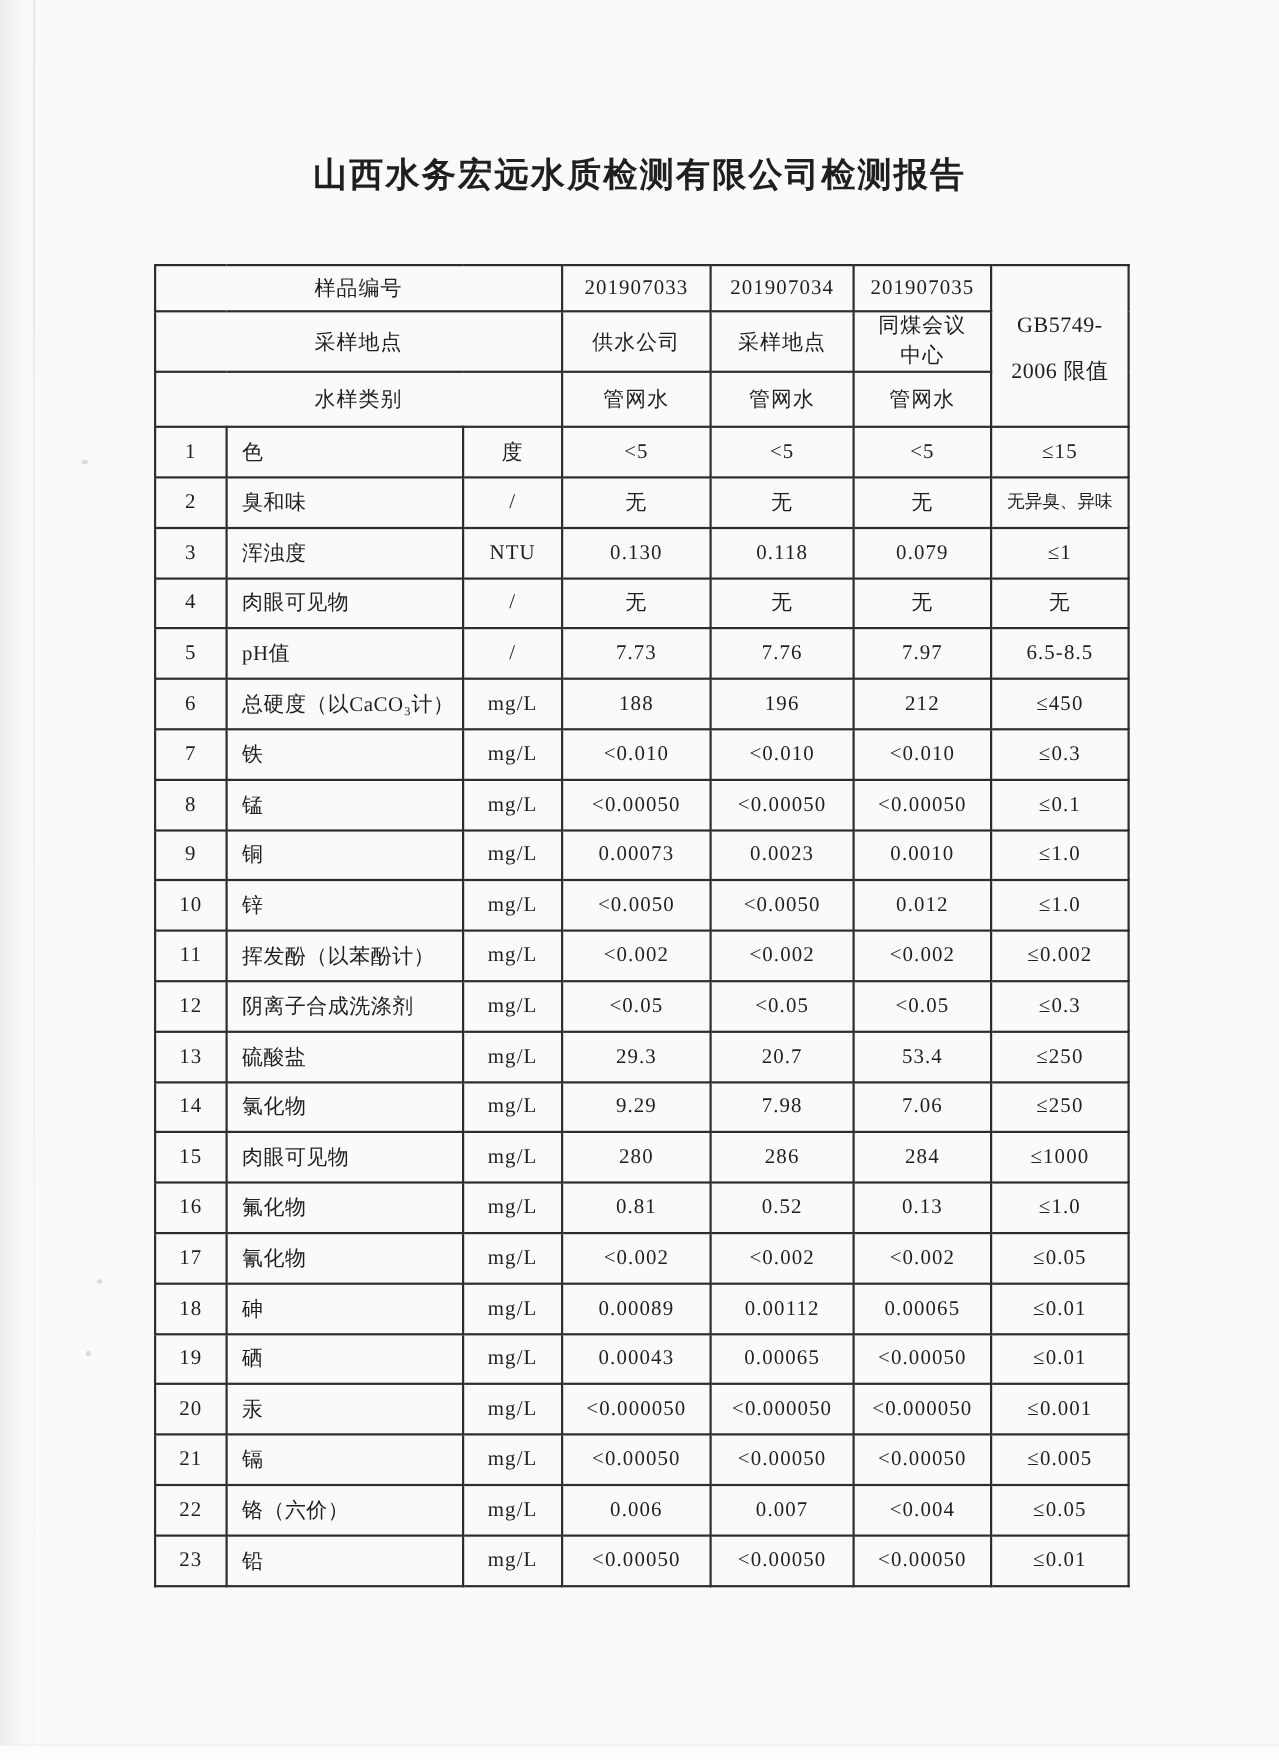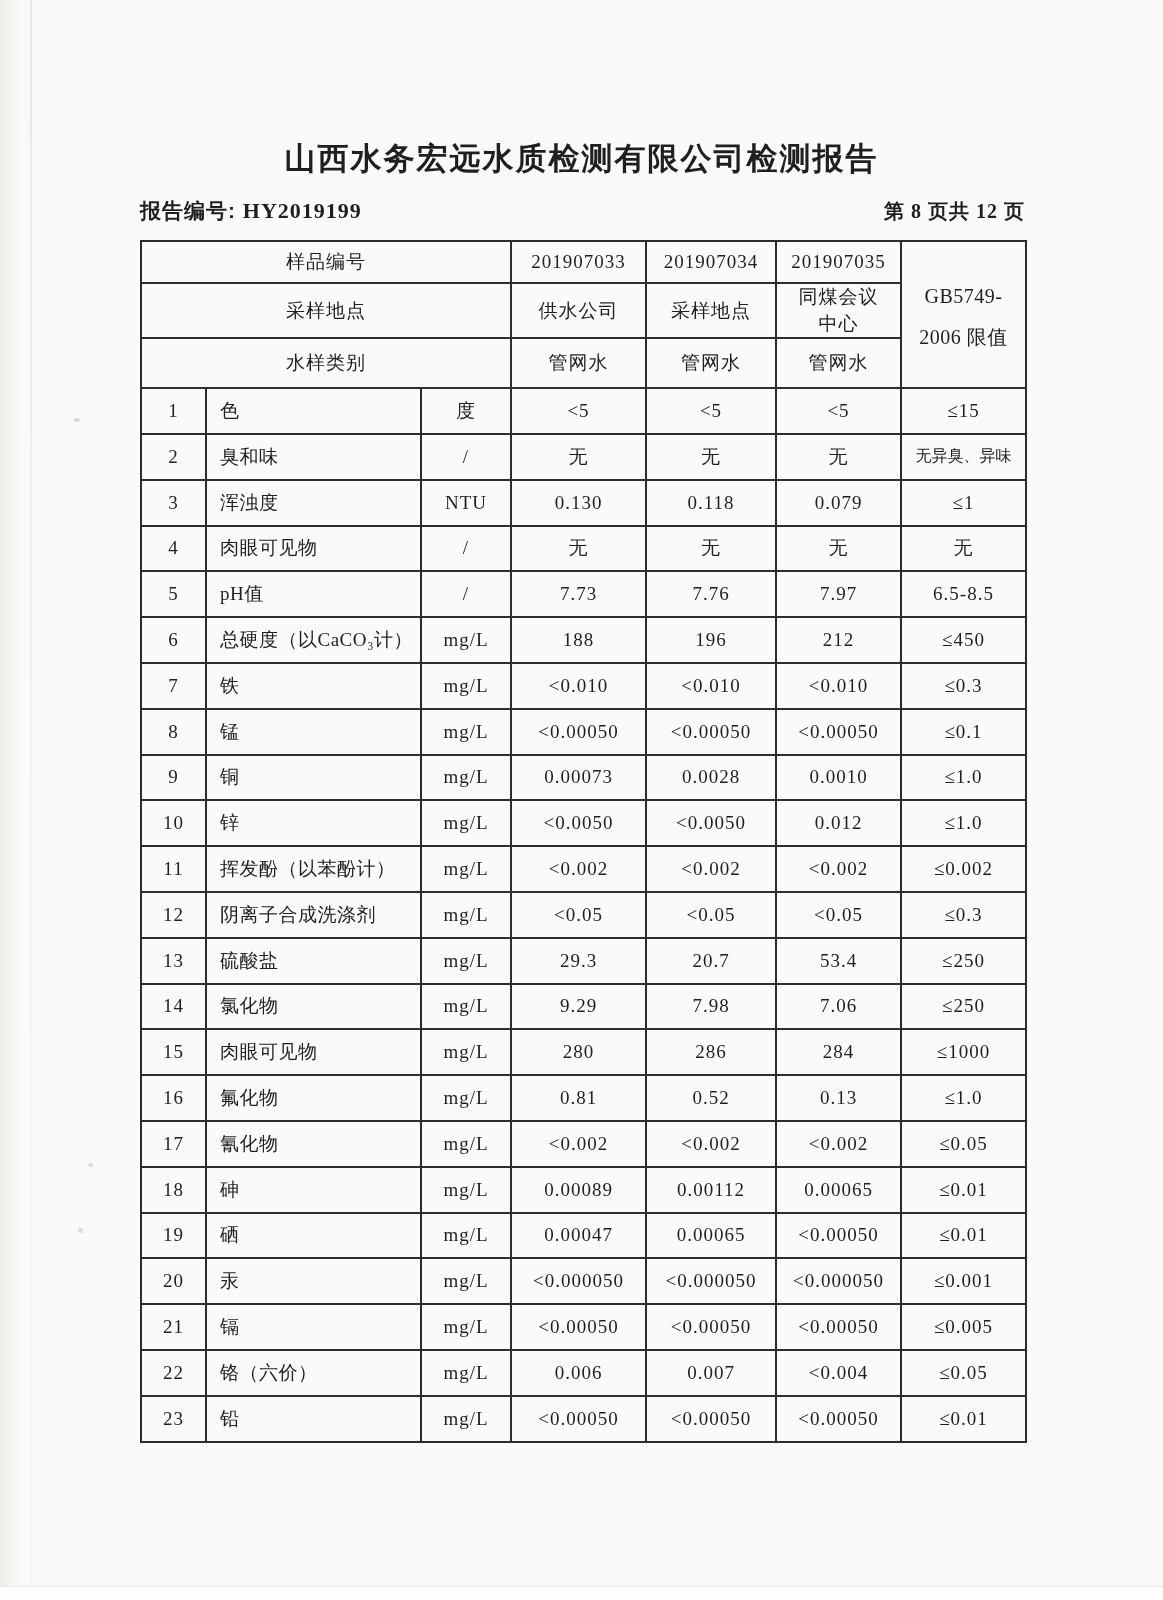--- a/index.html
+++ b/index.html
@@ -64,27 +64,20 @@
 <div class="page">
   <div class="edge-left"></div>
   <div class="fold-line"></div>
   <div class="edge-bottom"></div>
   <div class="speck s1"></div>
   <div class="speck s2"></div>
   <div class="speck s3"></div>
 
   <h1 class="title">山西水务宏远水质检测有限公司检测报告</h1>
 
-  <div class="meta-row">
-    <div class="report-no">
-      <span>报告编号:</span>
-      <span class="val">HY2019199</span>
-    </div>
-    <div class="page-indicator">第 8 页共 12 页</div>
-  </div>
 
   <table class="report-table">
     <colgroup>
       <col style="width:65px">
         <col style="width:215px">
         <col style="width:90px">
       <col style="width:135px">
         <col style="width:130px">
         <col style="width:125px">
       <col style="width:125px">
@@ -188,21 +181,21 @@
           <td>&lt;0.00050</td>
           <td>&lt;0.00050</td>
           <td>&lt;0.00050</td>
           <td>≤0.1</td>
         </tr>
         <tr>
           <td>9</td>
           <td class="c-param">铜</td>
           <td>mg/L</td>
           <td>0.00073</td>
-          <td>0.0028</td>
+          <td>0.0023</td>
           <td>0.0010</td>
           <td>≤1.0</td>
         </tr>
         <tr>
           <td>10</td>
           <td class="c-param">锌</td>
           <td>mg/L</td>
           <td>&lt;0.0050</td>
           <td>&lt;0.0050</td>
           <td>0.012</td>
@@ -277,21 +270,21 @@
           <td>mg/L</td>
           <td>0.00089</td>
           <td>0.00112</td>
           <td>0.00065</td>
           <td>≤0.01</td>
         </tr>
         <tr>
           <td>19</td>
           <td class="c-param">硒</td>
           <td>mg/L</td>
-          <td>0.00047</td>
+          <td>0.00043</td>
           <td>0.00065</td>
           <td>&lt;0.00050</td>
           <td>≤0.01</td>
         </tr>
         <tr>
           <td>20</td>
           <td class="c-param">汞</td>
           <td>mg/L</td>
           <td>&lt;0.000050</td>
           <td>&lt;0.000050</td>

